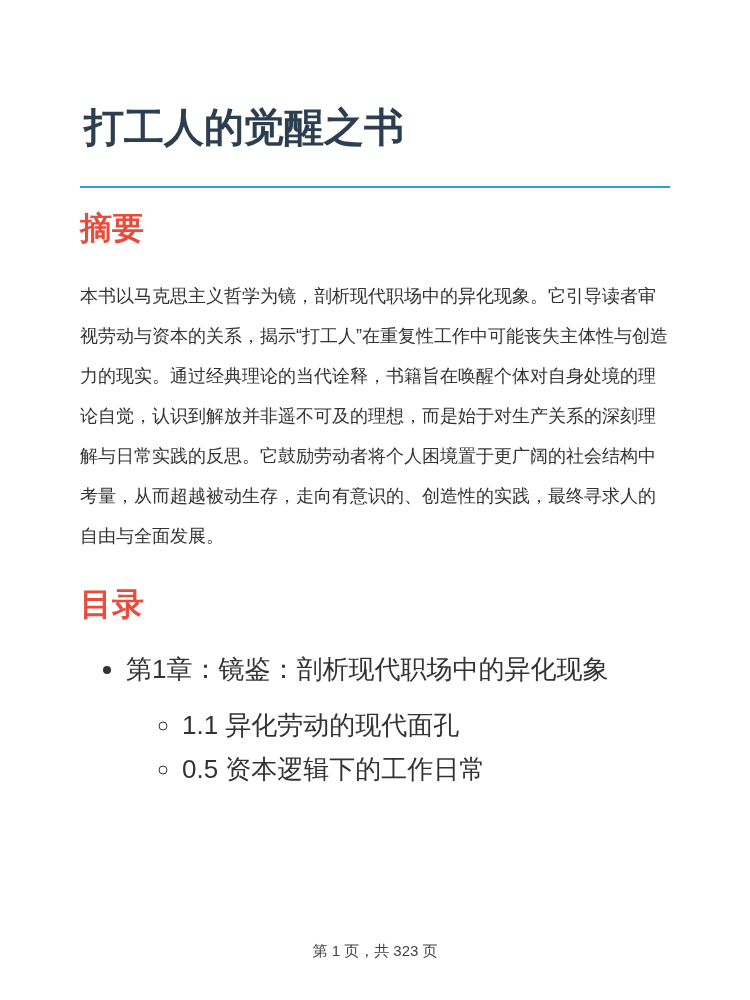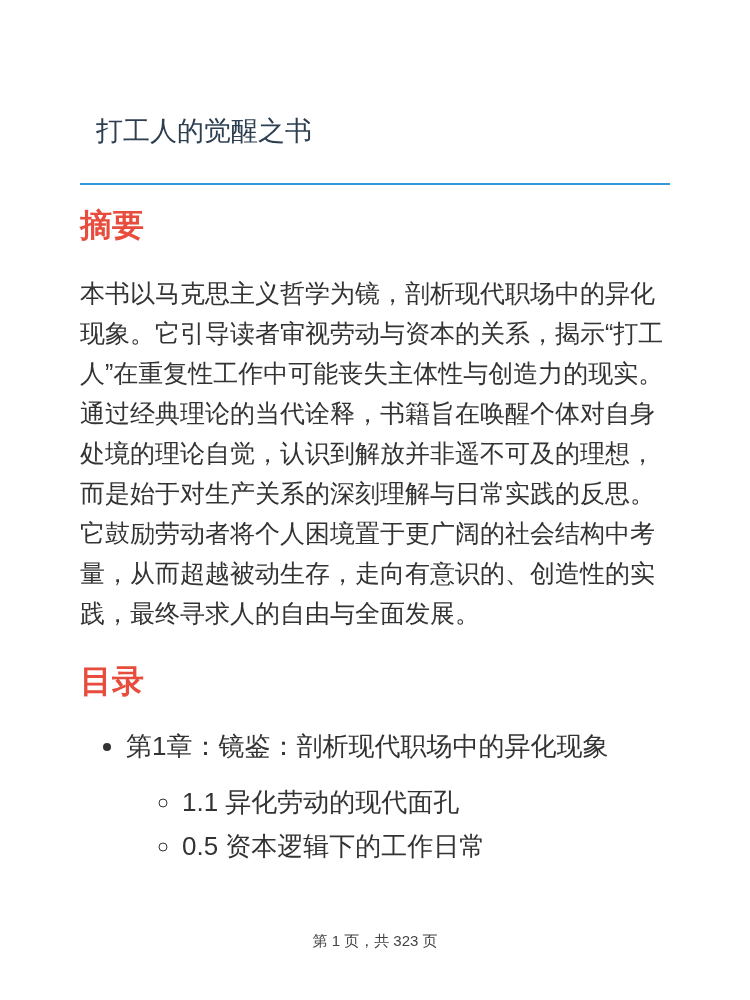--- a/index.html
+++ b/index.html
@@ -16,43 +16,43 @@
     height: 1000px;
     background: #ffffff;
     position: relative;
     font-family: "Liberation Sans", "DejaVu Sans", sans-serif;
     overflow: hidden;
   }
   .page {
     padding: 0 80px;
   }
   .doc-title {
-    margin: 16px;
+    margin: 4px;
     padding-top: 100px;
-    font-size: 27px;
+    font-size: 40px;
     line-height: 1.15;
-    font-weight: normal;
+    font-weight: bold;
     color: var(--title-color);
   }
   .title-divider {
     border: none;
     border-top: 2px solid var(--divider-blue);
     margin: 36px 0 0 0;
   }
   .section-heading {
     margin: 0;
     font-size: 32px;
     line-height: 1.3;
     font-weight: bold;
     color: var(--heading-red);
   }
   .abstract-heading { margin-top: 20px; }
   .abstract-body {
     margin: 26px 0 0 0;
-    font-size: 25px;
+    font-size: 18px;
     line-height: 40px;
     color: var(--body-text);
   }
   .toc-heading { margin-top: 28px; }
   .toc-list {
     margin: 24px 0 0 0;
     padding-left: 46px;
     font-size: 26px;
     line-height: 40px;
     color: var(--body-text);
@@ -61,21 +61,21 @@
   .toc-section-list {
     margin: 16px 0 0 0;
     padding-left: 56px;
     list-style-type: circle;
   }
   .toc-section-list li + li {
     margin-top: 4px;
   }
   .page-footer {
     position: absolute;
-    bottom: 48px;
+    bottom: 38px;
     left: 0;
     width: 100%;
     text-align: center;
     font-size: 15px;
     line-height: 22px;
     color: var(--footer-text);
   }
 </style>
 </head>
 <body>

